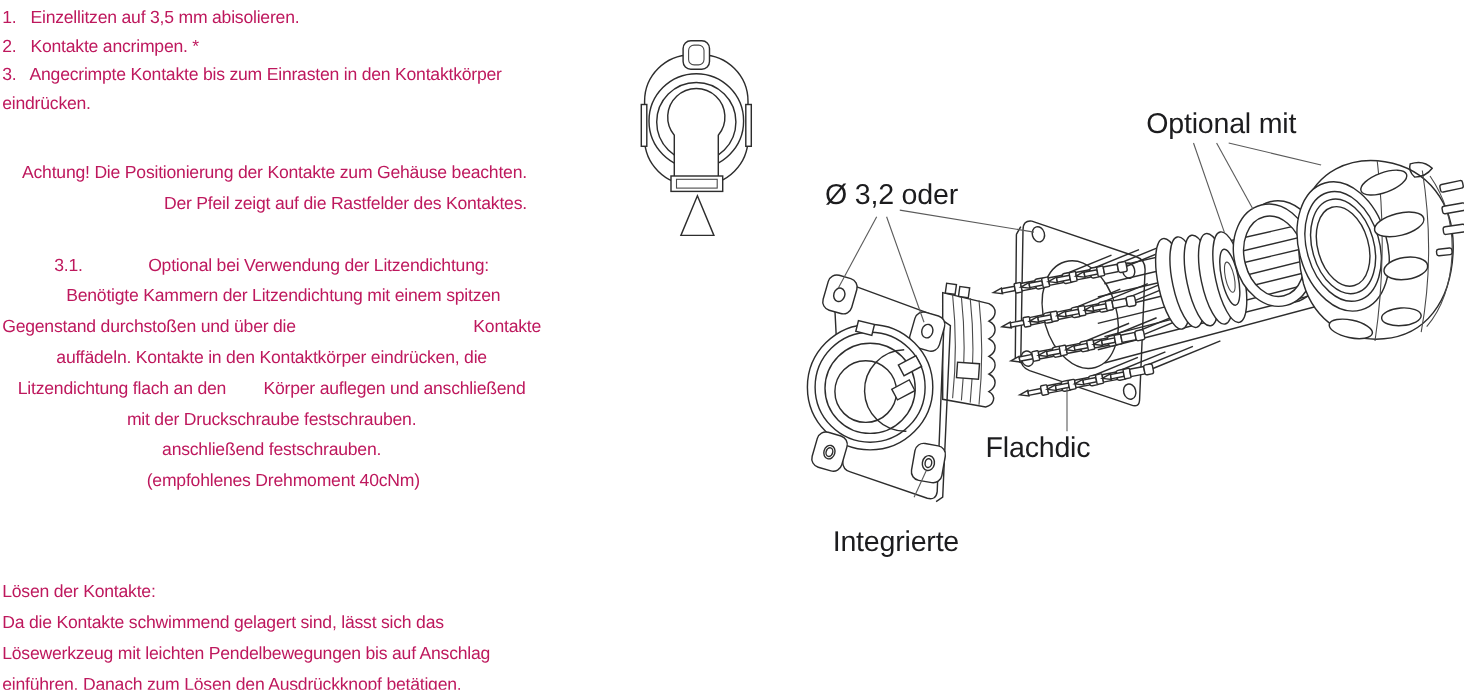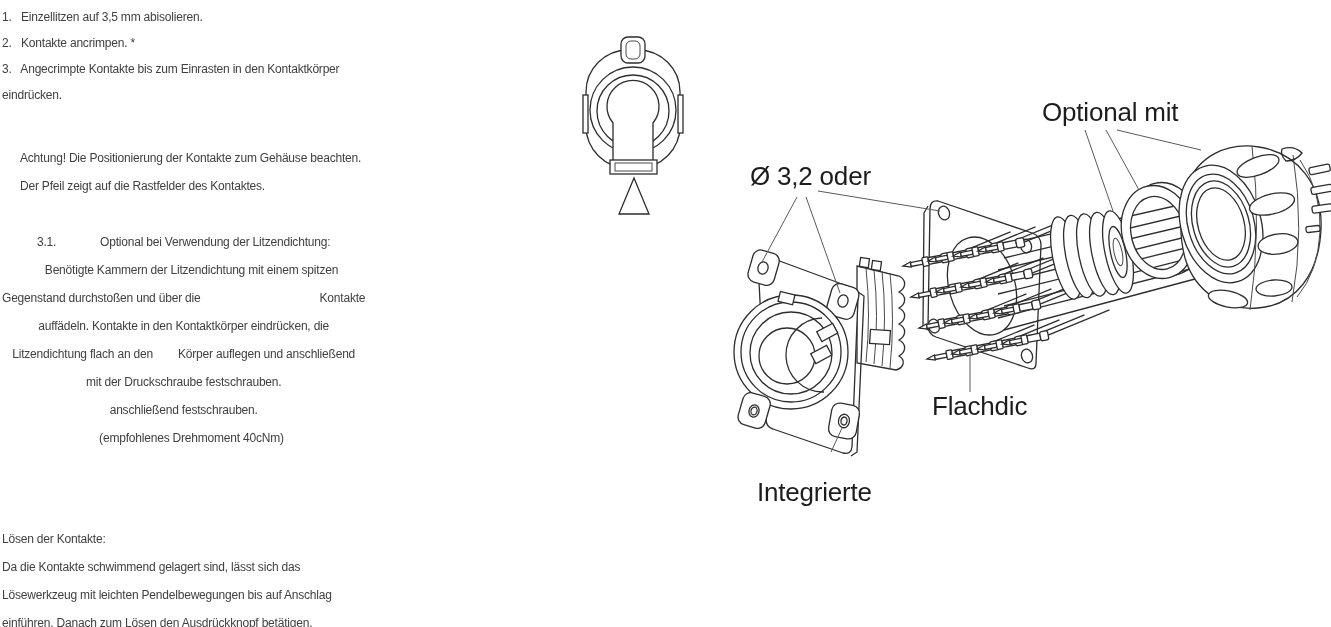--- a/index.html
+++ b/index.html
@@ -6,24 +6,24 @@
   body{
     position:relative;
     width:1331px;height:627px;
     overflow:hidden;
     font-family:"Liberation Sans", sans-serif;
     color:#1c1c1e;
   }
   .textblock{position:absolute;left:2px;}
   .tline{
     white-space:pre;
-    font-size:12px;
+    font-size:16px;
     line-height:26px;
     letter-spacing:-0.2px;
-    color:#404040;
+    color:#be185d;
   }
   #block-warning{left:20px;}
   #block-optional .tline, #block-warning .tline, #block-release .tline{line-height:28px;}
   .dlabel{
     position:absolute;
     font-size:26px;
     line-height:26px;
     letter-spacing:-0.2px;
     color:#1c1c1e;
     white-space:pre;
@@ -38,21 +38,21 @@
 <body>
 
 <div>
   <div id="block-steps" class="textblock" style="top:4px;">
       <div class="tline">1.   Einzellitzen auf 3,5 mm abisolieren.</div>
       <div class="tline">2.   Kontakte ancrimpen. *</div>
       <div class="tline">3.   Angecrimpte Kontakte bis zum Einrasten in den Kontaktkörper</div>
       <div class="tline">eindrücken.</div>
     </div>
 
-  <div id="block-warning" class="textblock" style="top:144px;">
+  <div id="block-warning" class="textblock" style="top:144px;text-align:right;">
       <div class="tline">Achtung! Die Positionierung der Kontakte zum Gehäuse beachten.</div>
       <div class="tline">Der Pfeil zeigt auf die Rastfelder des Kontaktes.</div>
     </div>
 
   <div id="block-optional" class="textblock" style="top:228px;text-align:center;">
       <div class="tline">3.1.              Optional bei Verwendung der Litzendichtung:</div>
       <div class="tline">     Benötigte Kammern der Litzendichtung mit einem spitzen</div>
       <div class="tline">Gegenstand durchstoßen und über die                                      Kontakte</div>
       <div class="tline">auffädeln. Kontakte in den Kontaktkörper eindrücken, die</div>
       <div class="tline">Litzendichtung flach an den        Körper auflegen und anschließend</div>
@@ -239,15 +239,15 @@
       <path class="leader" d="M 970 352 L 970 392"></path>
       <path class="leader" d="M 842 428 L 831 452"></path>
     </g>
   </g>
 </svg>
 
 <div class="dlabel" style="left:750px;top:163px;">Ø 3,2 oder</div>
 
 <div class="dlabel" style="left:1042px;top:99px;">Optional mit</div>
 
-<div class="dlabel" style="left:932px;top:393px;">Flachdic</div>
+<div class="dlabel" style="left:896px;top:393px;">Flachdic</div>
 
 <div class="dlabel" style="left:757px;top:455px;margin-top:24px;">Integrierte</div>
 
 </body></html>

